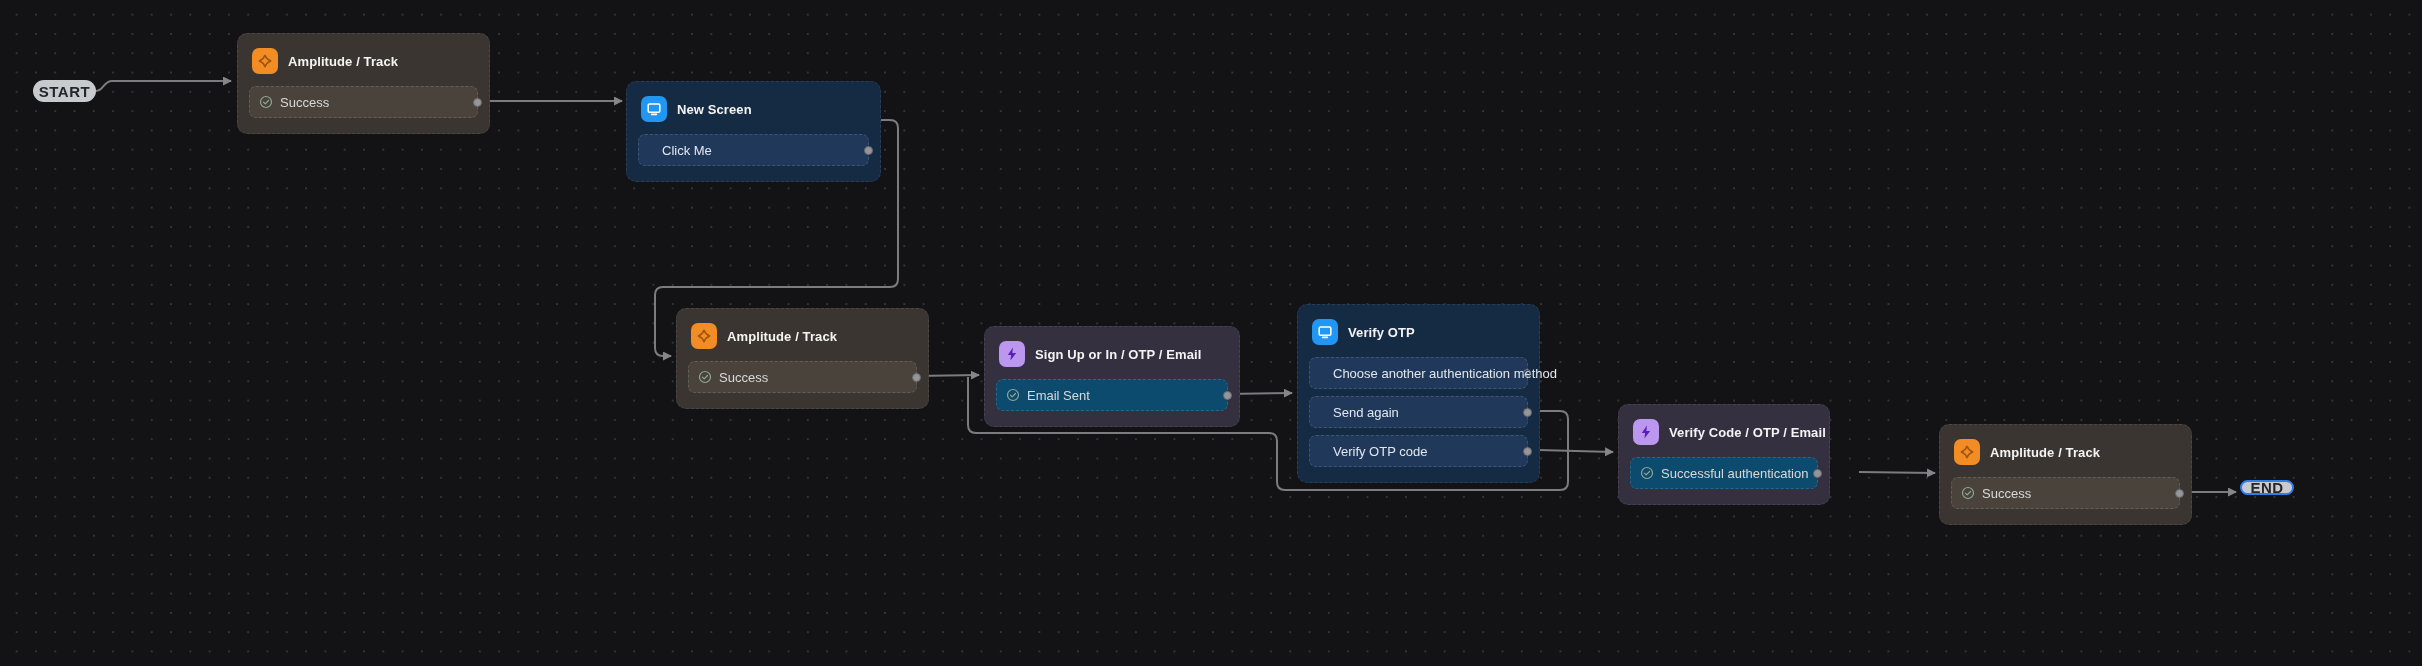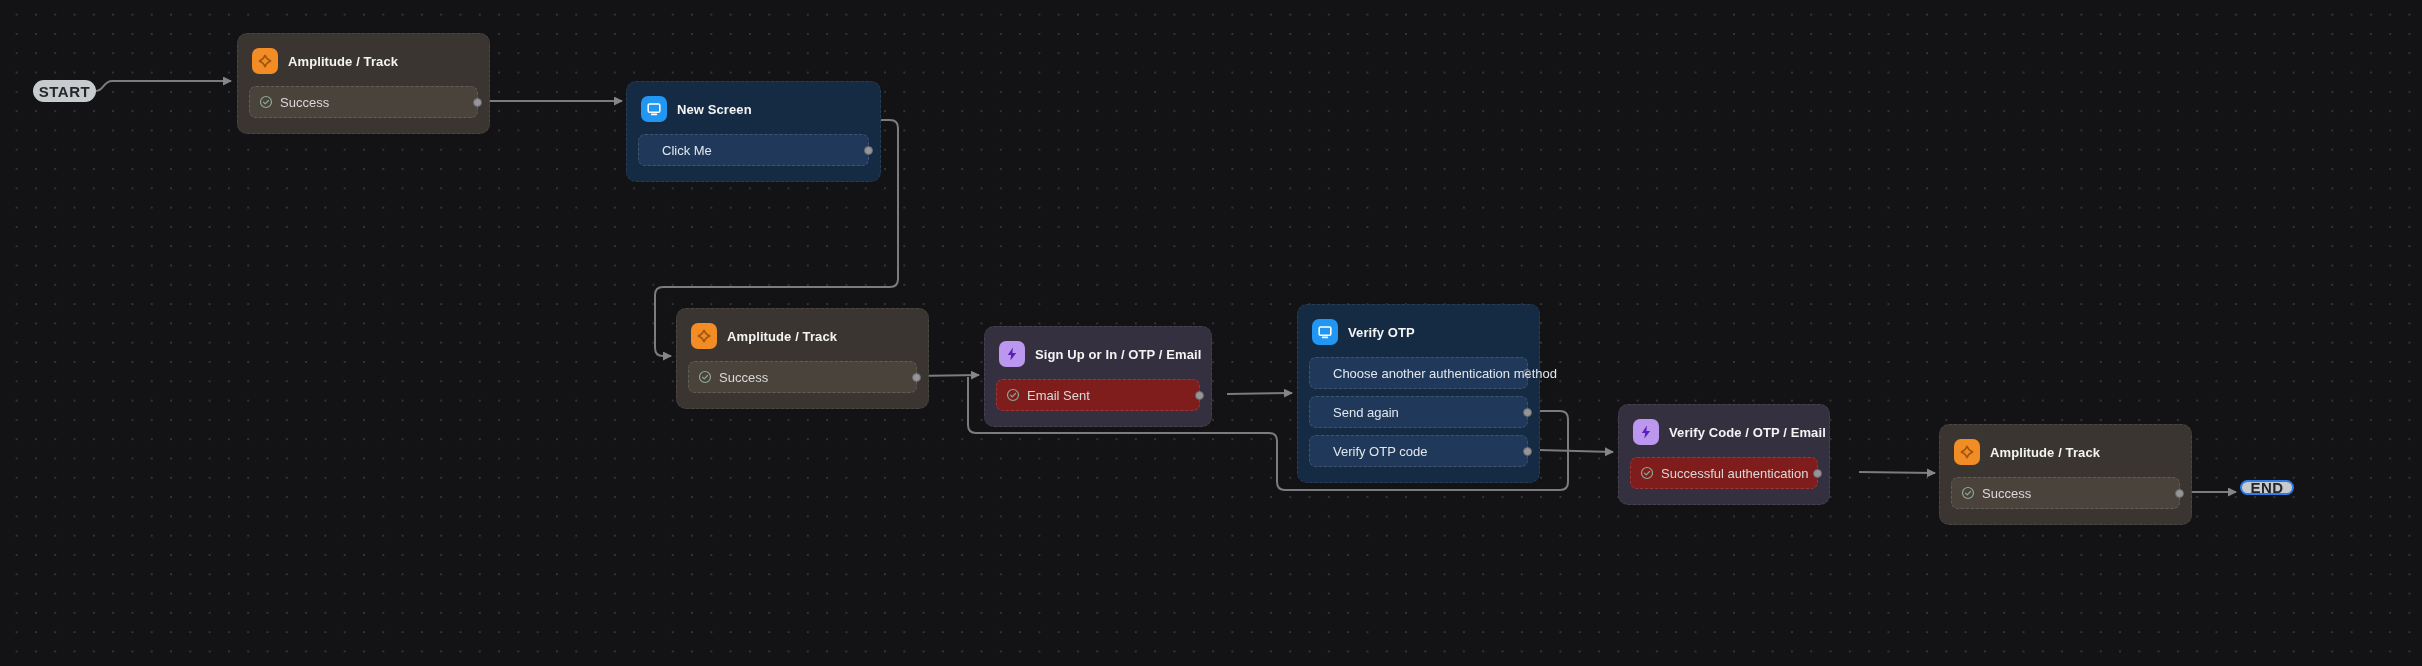--- a/index.html
+++ b/index.html
@@ -46,21 +46,21 @@
     color:#f4f4f3; font-size:13px; font-weight:700; white-space:nowrap; letter-spacing:0.1px;
   }
 
   .node-row {
     position:relative; height:32px; border-radius:7px;
     border:1px dashed rgba(255,255,255,0.14);
     display:flex; align-items:center; padding:0 9px;
   }
   .node.amplitude .node-row { background:#49433c; }
   .node.screen    .node-row { background:#20395a;padding-left:23px; }
-  .node.purple    .node-row { background:#7f1d1d; }
+  .node.purple    .node-row { background:#0c4a6e; }
   .row-label { color:#dad9d8; font-size:13px; font-weight:500; white-space:nowrap; }
   .node.screen .row-label { color:#e2e7ee; }
   .row-icon { width:14px; height:14px; margin-right:7px; flex:0 0 14px; }
   .row-icon svg { width:14px; height:14px; display:block; }
 
   .port {
     position:absolute; right:-5px; top:50%; margin-top:-4.5px;
     width:9px; height:9px; border-radius:50%;
     background:#96969a; border:1px solid #66666b;
   }
@@ -151,21 +151,21 @@
           <span class="row-icon">
             <svg viewBox="0 0 14 14">
               <circle cx="7" cy="7" r="5.5" fill="none" stroke="#90a795" stroke-width="1.2"></circle>
               <path d="M4.5 7.2 L6.2 8.9 L9.5 5.5" fill="none" stroke="#90a795" stroke-width="1.2" stroke-linecap="round" stroke-linejoin="round"></path>
             </svg>
           </span>
           <span class="row-label">Success</span>
           <span class="port"></span>
         </div>
       </div>
-      <div class="node purple" style="left: 984px; top: 326px; width: 228px;">
+      <div class="node purple" style="left: 984px; top: 326px; width: 256px;">
         <div class="node-title">
           <span class="node-icon">
             <svg viewBox="0 0 16 16">
               <path d="M8.9 1.6 L3.8 8.9 H7.1 L6.4 14.4 L12.2 6.9 H8.4 Z" fill="#5b21b6"></path>
             </svg>
           </span>
           <span class="title-text">Sign Up or In / OTP / Email</span>
         </div>
         <div class="node-row">
           <span class="row-icon">

